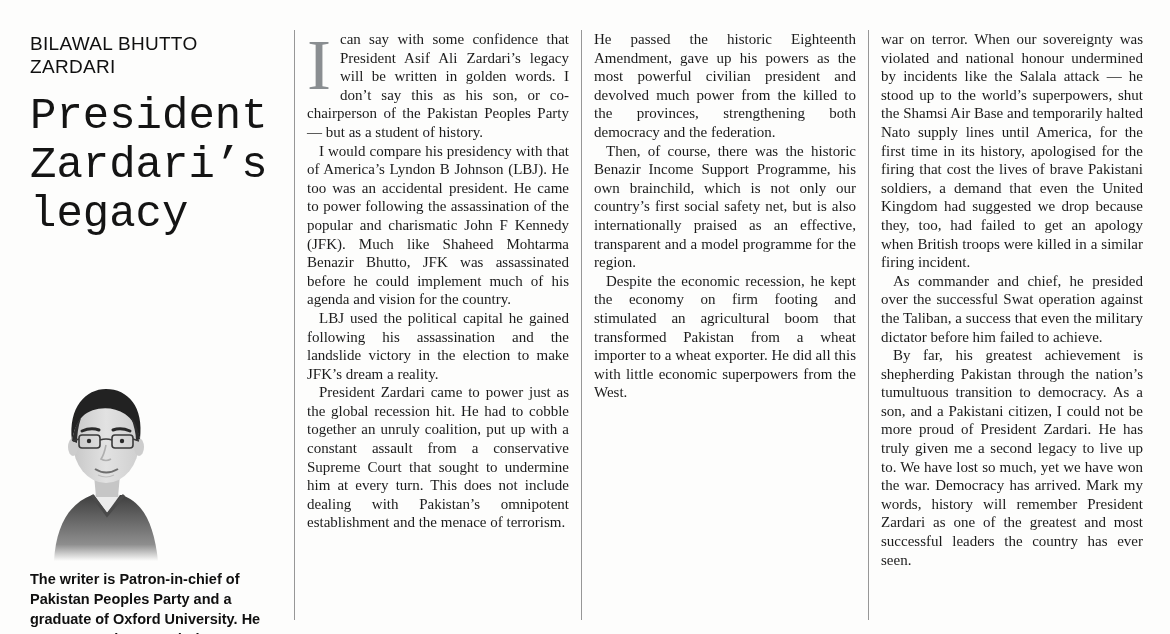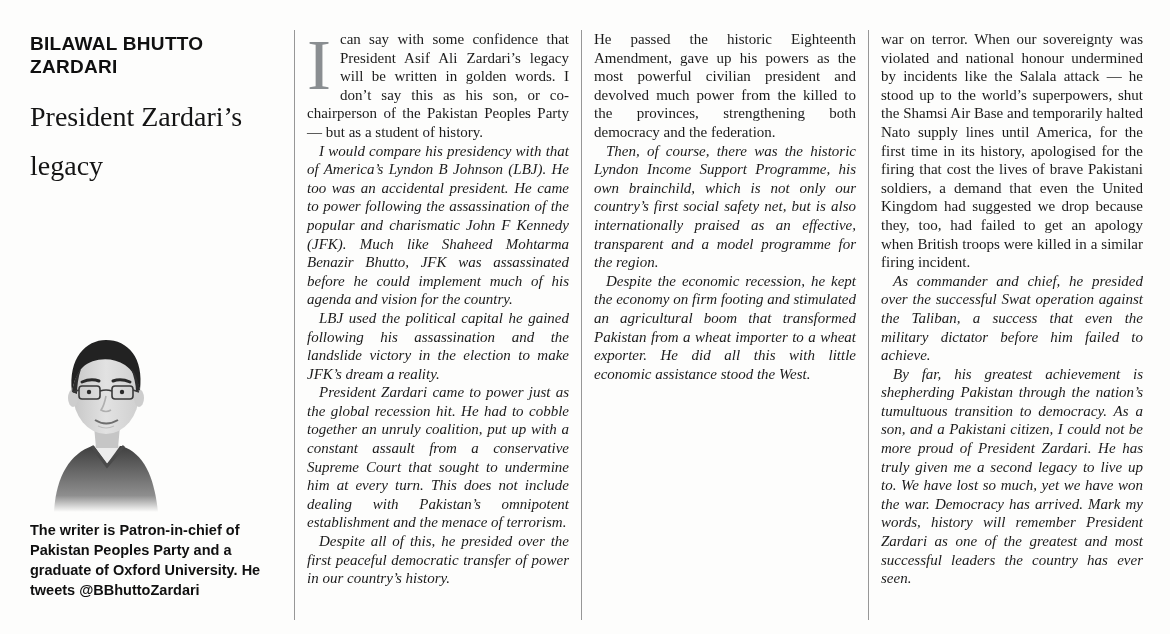--- a/index.html
+++ b/index.html
@@ -23,32 +23,32 @@
     padding: 28px 18px 0 30px;
   }
   
   .left-col {
     flex: 0 0 252px;
     width: 252px;
   }
   .kicker {
     margin: 4px 0 0 0;
     font-family: "Liberation Sans", sans-serif;
-    font-weight: bold;
+    font-weight: normal;
     font-size: 19px;
     line-height: 23px;
     letter-spacing: 0.3px;
     color: #101010;
   }
   .headline {
     margin: 14px 0 0 0;
     width: 225px;
-    font-family: Liberation Serif, serif;
+    font-family: Liberation Mono, monospace;
     font-weight: normal;
-    font-size: 28px;
+    font-size: 44px;
     line-height: 49px;
     color: #141414;
   }
   .portrait {
     margin: 144px 0 0 18px;
     width: 118px;
     height: 178px;
   }
   .bio {
     margin: 8px 0 0 0;
@@ -70,21 +70,21 @@
     flex: 0 0 262px;
     width: 262px;
     text-align: justify;
     font-size: 15px;
     line-height: 18.6px;
     hyphens: auto;
     -webkit-hyphens: auto;
     padding-top: 2px;
   }
   .para { margin: 0; }
-  .para.indent { text-indent: 12px; font-style: italic; }
+  .para.indent { text-indent: 12px; }
   .dropcap {
     float: left;
     font-family: "Liberation Serif", serif;
     font-size: 72px;
     line-height: 60px;
     padding: 5px 9px 0 0;
     color: #8a8e91;
   }
 </style>
 </head>
@@ -148,29 +148,28 @@
     <p class="bio">The writer is Patron-in-chief of Pakistan Peoples Party and a graduate of Oxford University. He tweets @BBhuttoZardari</p>
   </aside>
 
   <div class="rule"></div>
 
   <section class="col">
     <p class="para"><span class="dropcap">I</span><span>can say with some confidence that President Asif Ali Zardari’s legacy will be written in golden words. I don’t say this as his son, or co-chairperson of the Pakistan Peoples Party — but as a student of history.</span></p>
     <p class="para indent">I would compare his presidency with that of America’s Lyndon B Johnson (LBJ). He too was an accidental president. He came to power following the assassination of the popular and charismatic John F Kennedy (JFK). Much like Shaheed Mohtarma Benazir Bhutto, JFK was assassinated before he could implement much of his agenda and vision for the country.</p>
     <p class="para indent">LBJ used the political capital he gained following his assassination and the landslide victory in the election to make JFK’s dream a reality.</p>
     <p class="para indent">President Zardari came to power just as the global recession hit. He had to cobble together an unruly coalition, put up with a constant assault from a conservative Supreme Court that sought to undermine him at every turn. This does not include dealing with Pakistan’s omnipotent establishment and the menace of terrorism.</p>
-    <p class="para indent">Despite all of this, he presided over the first peaceful democratic transfer of power in our country’s history.</p>
   </section>
 
   <div class="rule"></div>
 
   <section class="col">
     <p class="para">He passed the historic Eighteenth Amendment, gave up his powers as the most powerful civilian president and devolved much power from the killed to the provinces, strengthening both democracy and the federation.</p>
-    <p class="para indent">Then, of course, there was the historic Lyndon Income Support Programme, his own brainchild, which is not only our country’s first social safety net, but is also internationally praised as an effective, transparent and a model programme for the region.</p>
-    <p class="para indent">Despite the economic recession, he kept the economy on firm footing and stimulated an agricultural boom that transformed Pakistan from a wheat importer to a wheat exporter. He did all this with little economic assistance stood the West.</p>
+    <p class="para indent">Then, of course, there was the historic Benazir Income Support Programme, his own brainchild, which is not only our country’s first social safety net, but is also internationally praised as an effective, transparent and a model programme for the region.</p>
+    <p class="para indent">Despite the economic recession, he kept the economy on firm footing and stimulated an agricultural boom that transformed Pakistan from a wheat importer to a wheat exporter. He did all this with little economic superpowers from the West.</p>
   </section>
 
   <div class="rule"></div>
 
   <section class="col">
     <p class="para">war on terror. When our sovereignty was violated and national honour undermined by incidents like the Salala attack — he stood up to the world’s superpowers, shut the Shamsi Air Base and temporarily halted Nato supply lines until America, for the first time in its history, apologised for the firing that cost the lives of brave Pakistani soldiers, a demand that even the United Kingdom had suggested we drop because they, too, had failed to get an apology when British troops were killed in a similar firing incident.</p>
     <p class="para indent">As commander and chief, he presided over the successful Swat operation against the Taliban, a success that even the military dictator before him failed to achieve.</p>
     <p class="para indent">By far, his greatest achievement is shepherding Pakistan through the nation’s tumultuous transition to democracy. As a son, and a Pakistani citizen, I could not be more proud of President Zardari. He has truly given me a second legacy to live up to. We have lost so much, yet we have won the war. Democracy has arrived. Mark my words, history will remember President Zardari as one of the greatest and most successful leaders the country has ever seen.</p>
   </section>
 

